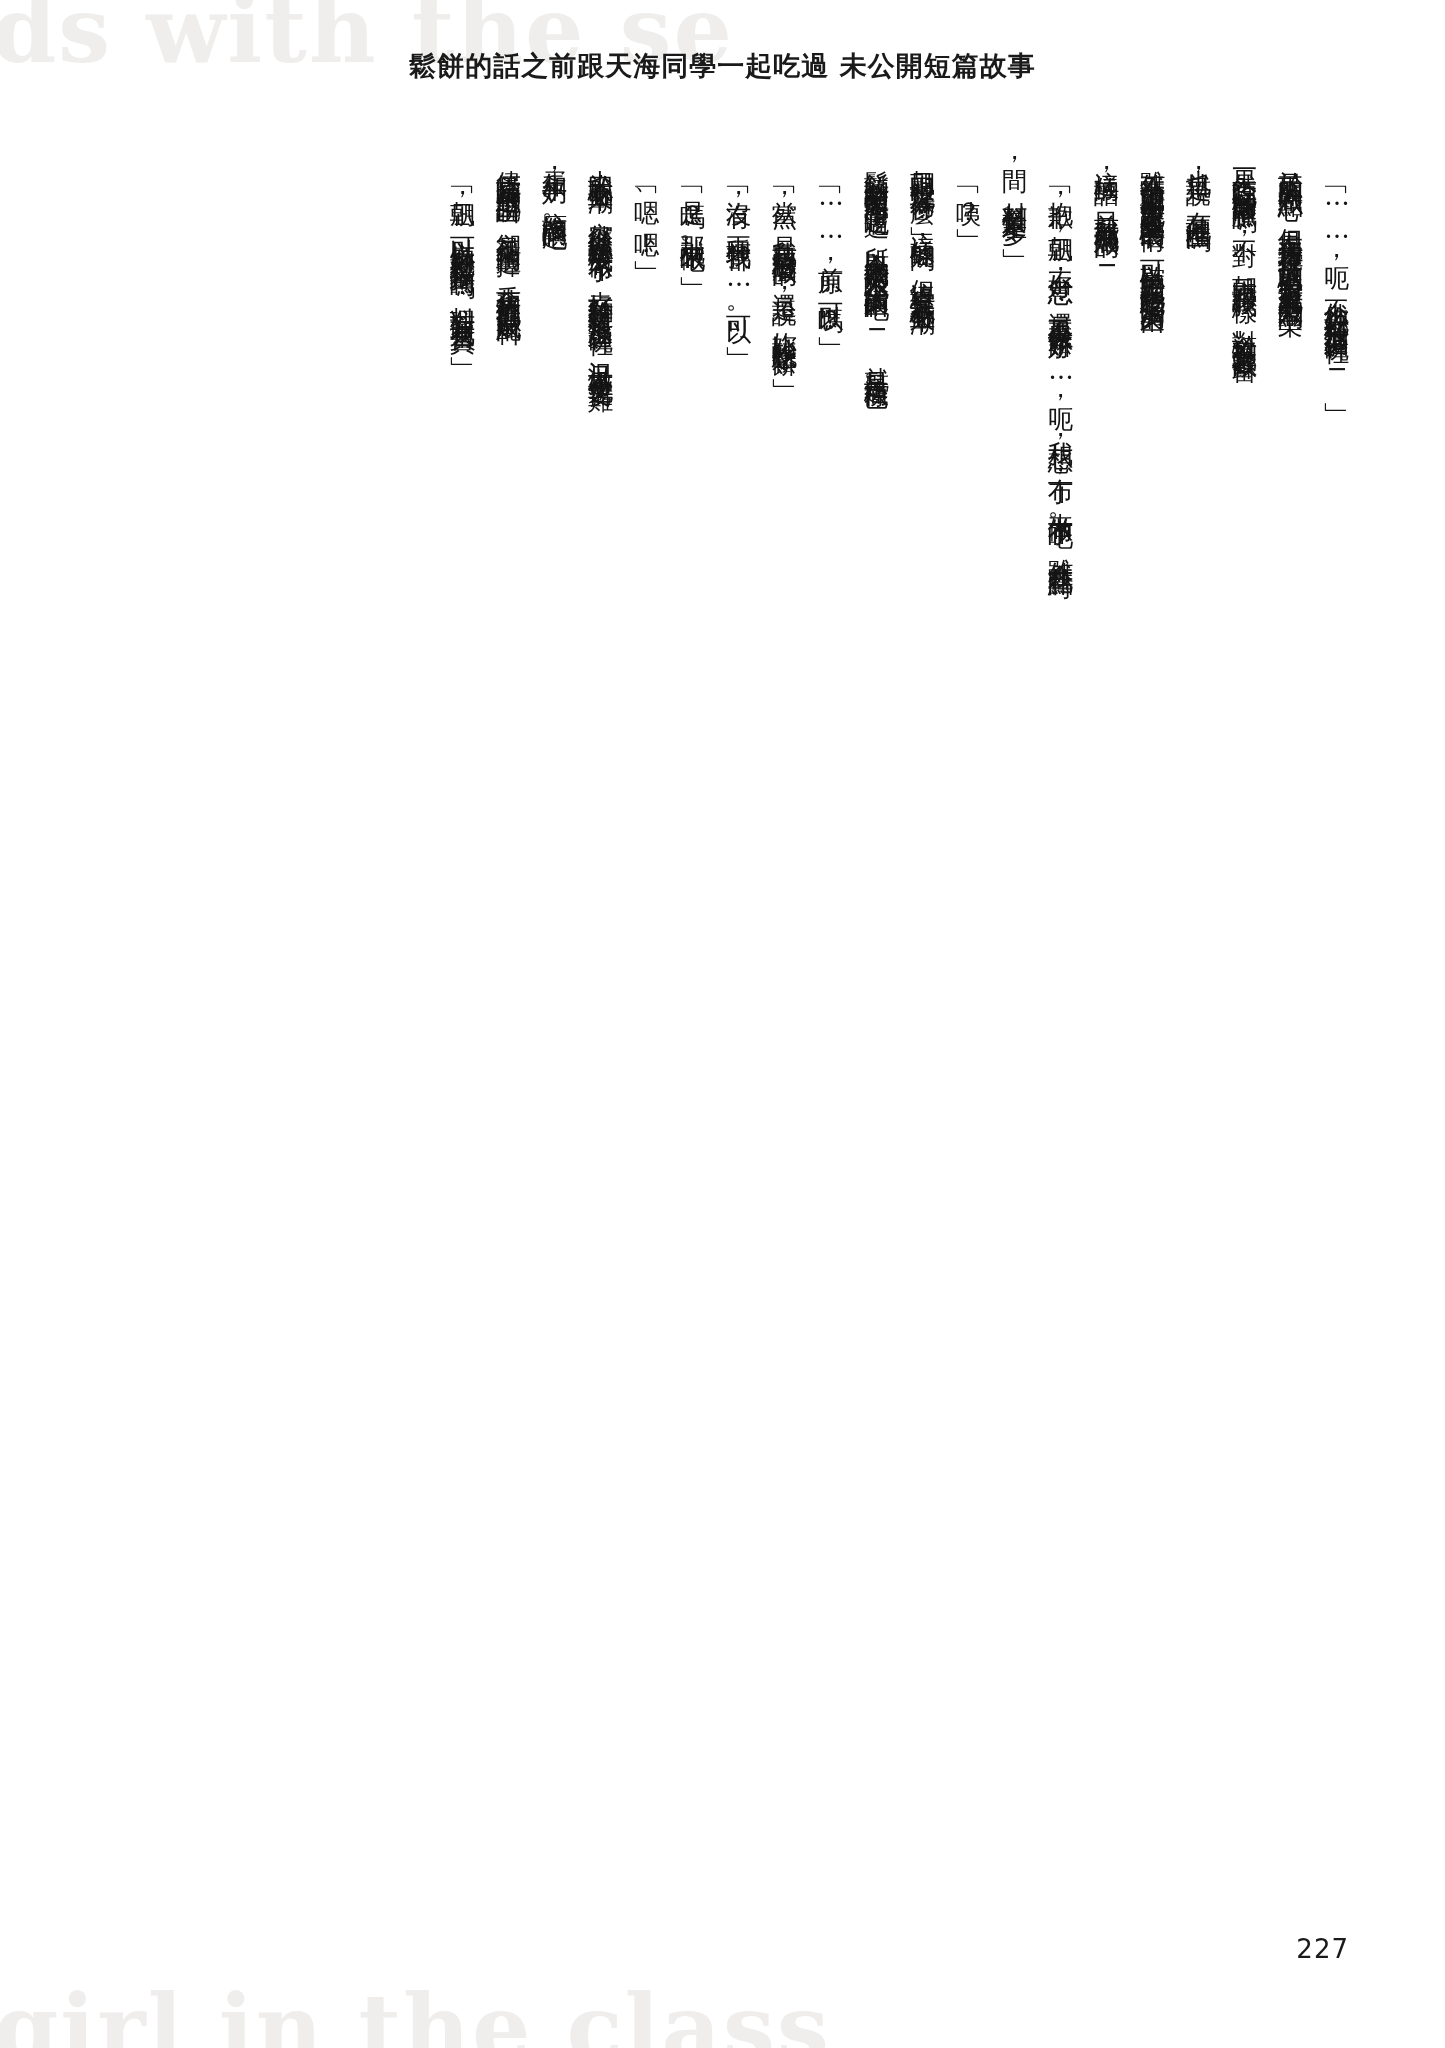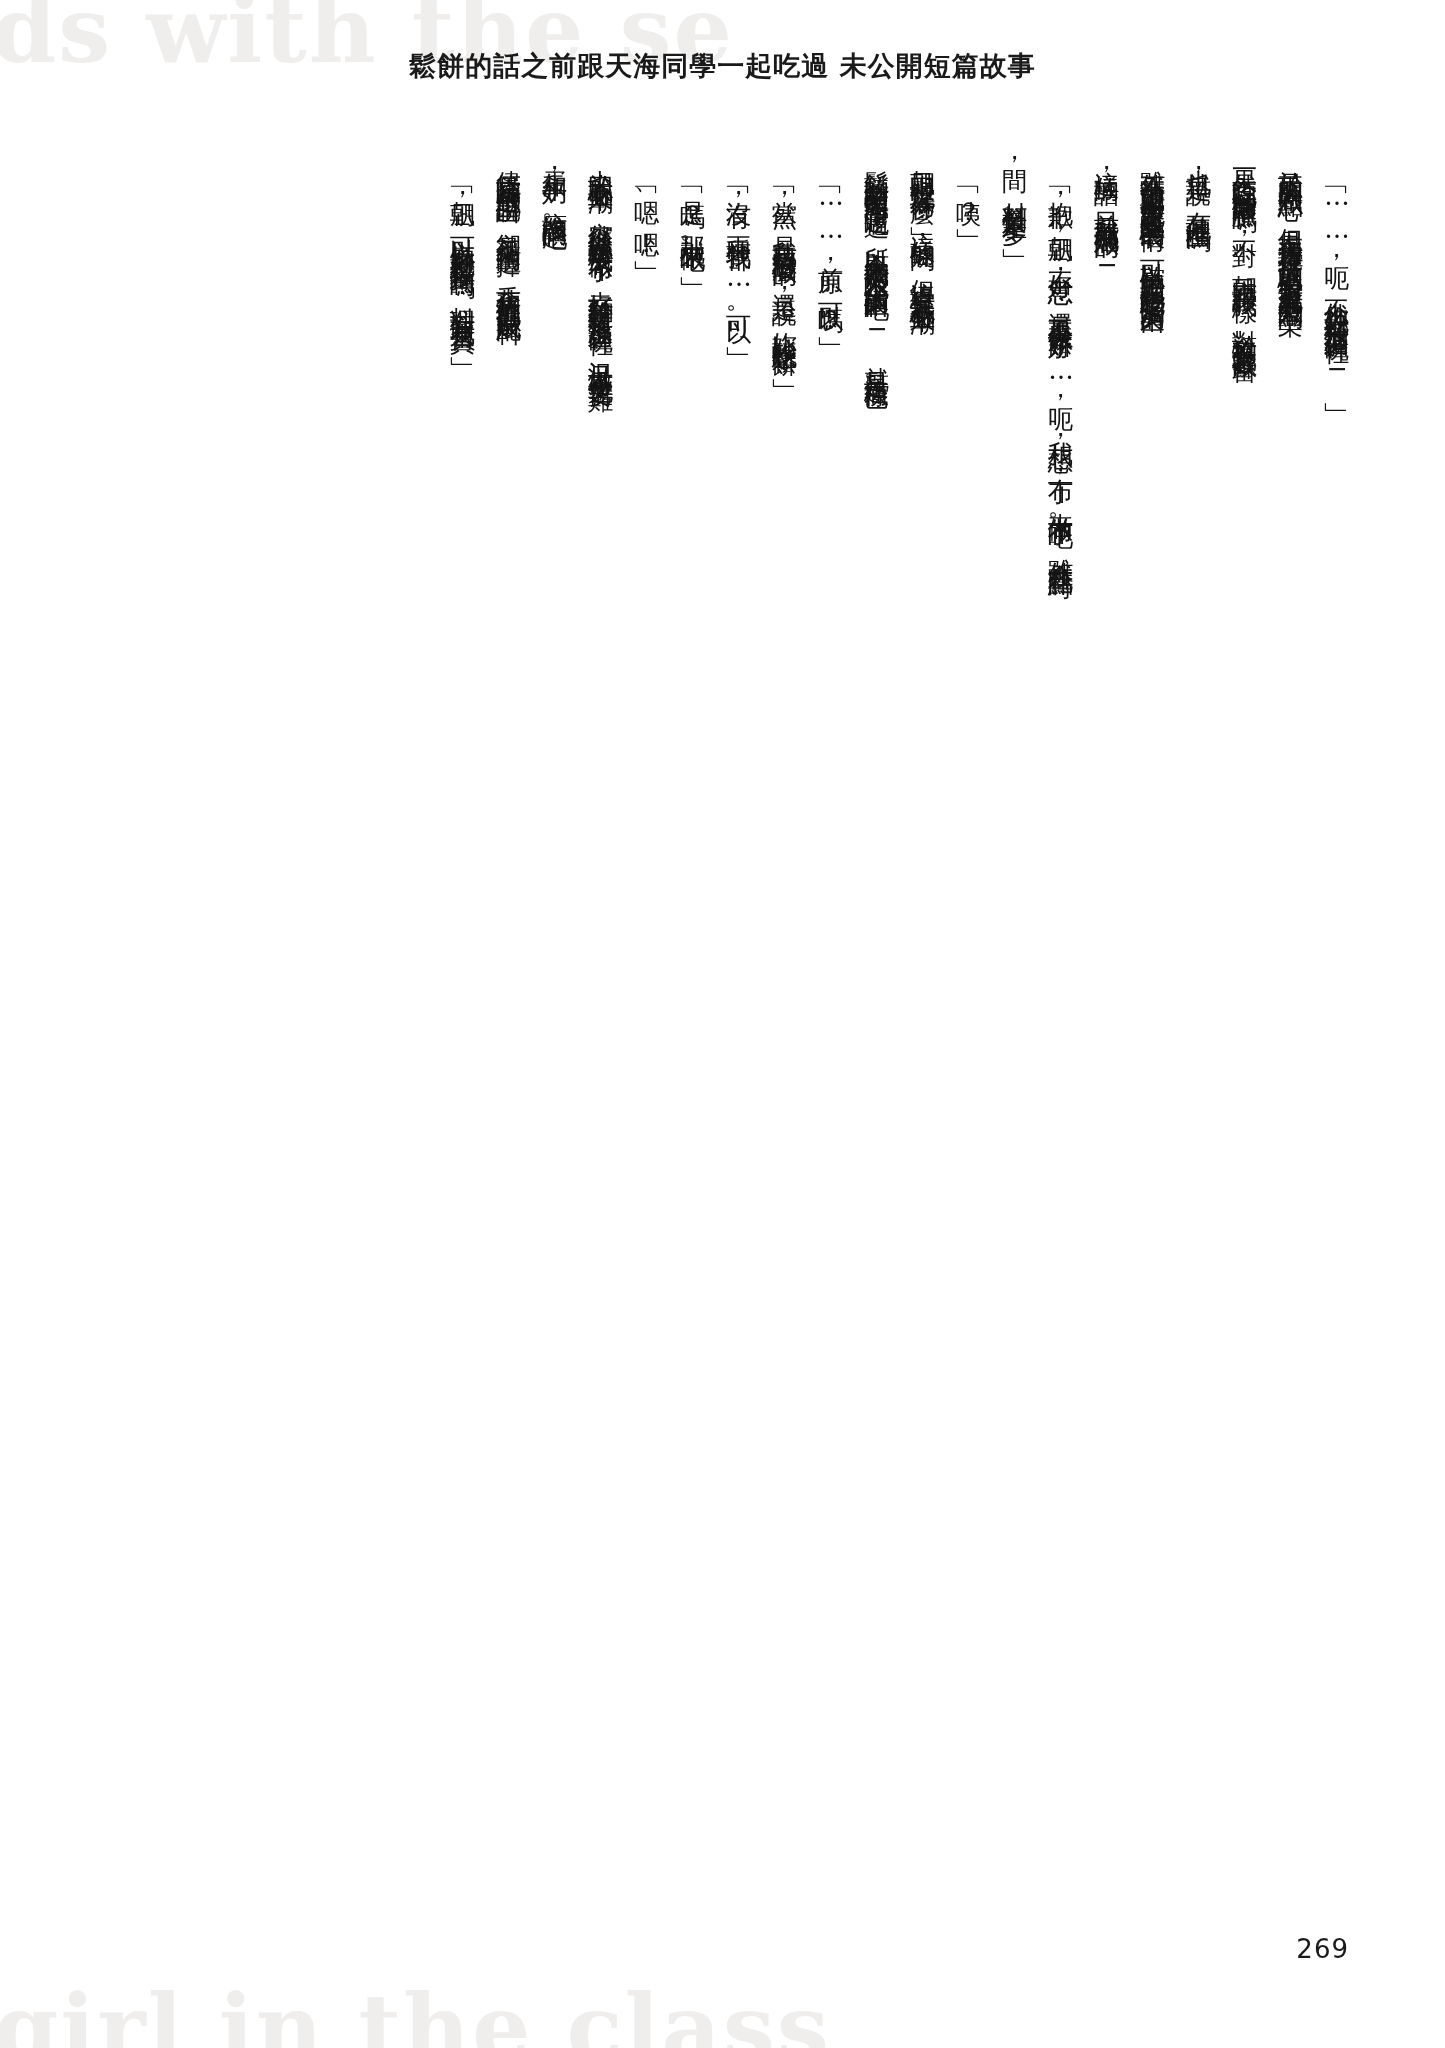--- a/index.html
+++ b/index.html
@@ -121,13 +121,13 @@
     <div class="col indent-1">「當然，是我自己想這麼做的。還是說，妳比較想吃鬆餅？」</div>
     <div class="col indent-1">「沒有，兩種我都……可以。」</div>
     <div class="col indent-1">「是嗎？那就來做吧。」</div>
     <div class="col indent-1">「嗯、嗯！」</div>
     <div class="col">由於我心血來潮，突然從做鬆餅轉變成了做布丁。幸好麵粉等材料還沒放進碗裡，況且做布丁也需要雞</div>
     <div class="col">蛋和牛奶，應該沒問題吧。</div>
     <div class="col">儘管是臨時想到就說出口，卻是不錯的選擇。香蕉和奶油也可以當成配料。</div>
     <div class="col indent-1">「朝凪，可以麻煩妳把材料攪拌均勻嗎？料理方面我來負責。」</div>
   </div>
 
-<div class="folio">269</div>
+<div class="folio">227</div>
 
 </body></html>

